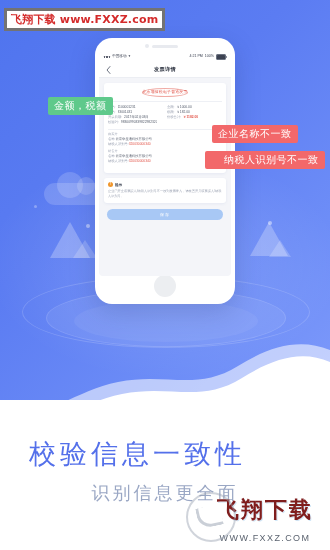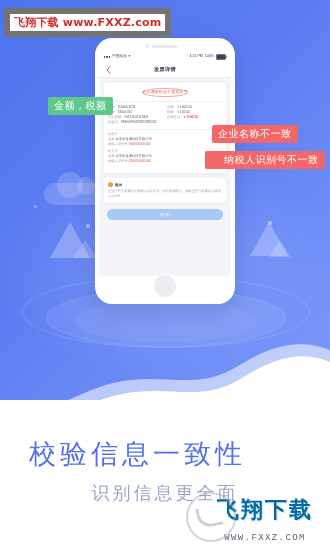--- a/index.html
+++ b/index.html
@@ -152,36 +152,36 @@
     font-family:"DejaVu Serif","Liberation Serif",serif;
   }
   .subline{
     position:absolute;left:0;top:481px;width:330px;text-align:center;
     font-size:18px;color:#9aa7c4;letter-spacing:3px;
     font-family:"DejaVu Serif","Liberation Serif",serif;
   }
 
   
   .wm-top{
-    position:absolute;left:4px;top:8px;background:#ffffff;border:6px solid #737373;
+    position:absolute;left:4px;top:8px;background:#ffffff;border:3px solid #737373;
     padding:1px 4px;color:#d42b2b;font-size:11px;font-weight:bold;white-space:nowrap;
     font-family:"DejaVu Sans","Liberation Sans",sans-serif;letter-spacing:.2px;
   }
   .wm-bottom{
     position:absolute;right:2px;bottom:2px;width:126px;height:58px;
     display:flex;flex-direction:column;align-items:center;justify-content:center;
   }
   .wm-b-main{
-    font-size:22px;font-weight:bold;color:#0369a1;letter-spacing:2px;
+    font-size:22px;font-weight:bold;color:#7f1d1d;letter-spacing:2px;
     text-shadow:0 0 1px #fff,1px 1px 0 #cfe6f7;white-space:nowrap;
     font-family:Liberation Mono, monospace;
   }
   .wm-b-url{
     font-size:9px;color:#5c6470;letter-spacing:1.4px;margin-top:8px;white-space:nowrap;
-    font-family:Liberation Mono, monospace;
+    font-family:Liberation Sans, sans-serif;
   }
   .wm-circle{
     position:absolute;left:-16px;bottom:6px;width:46px;height:46px;border-radius:50%;
     border:2px solid rgba(150,160,175,.45);
   }
   .wm-circle::after{
     content:"";position:absolute;left:9px;top:12px;width:22px;height:18px;
     border-left:3px solid rgba(150,160,175,.5);
     border-bottom:3px solid rgba(150,160,175,.5);
     border-radius:0 0 0 14px;transform:rotate(-12deg);

